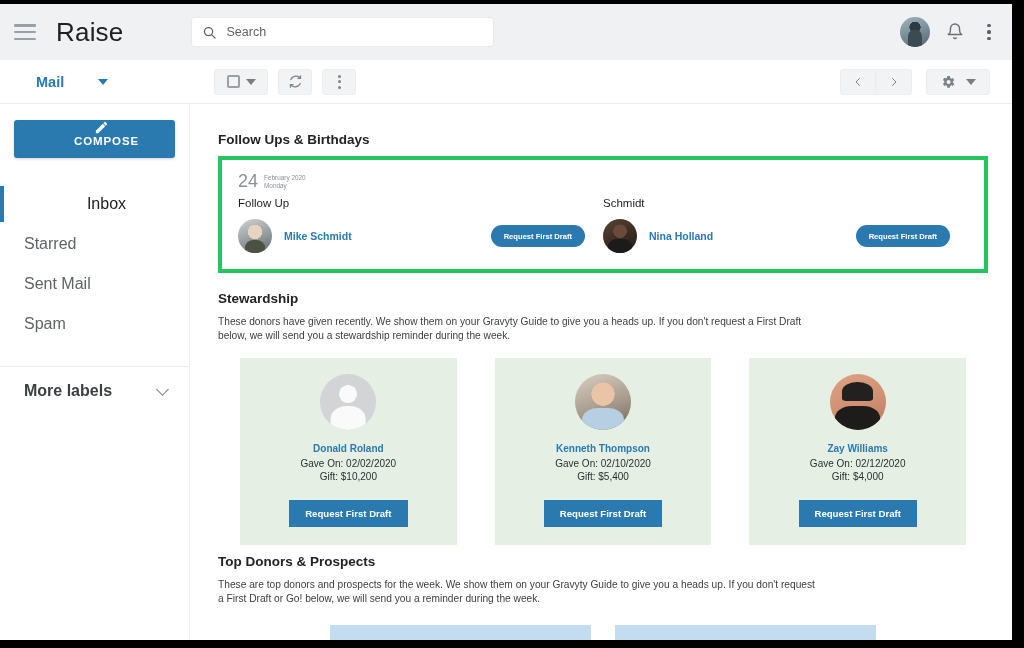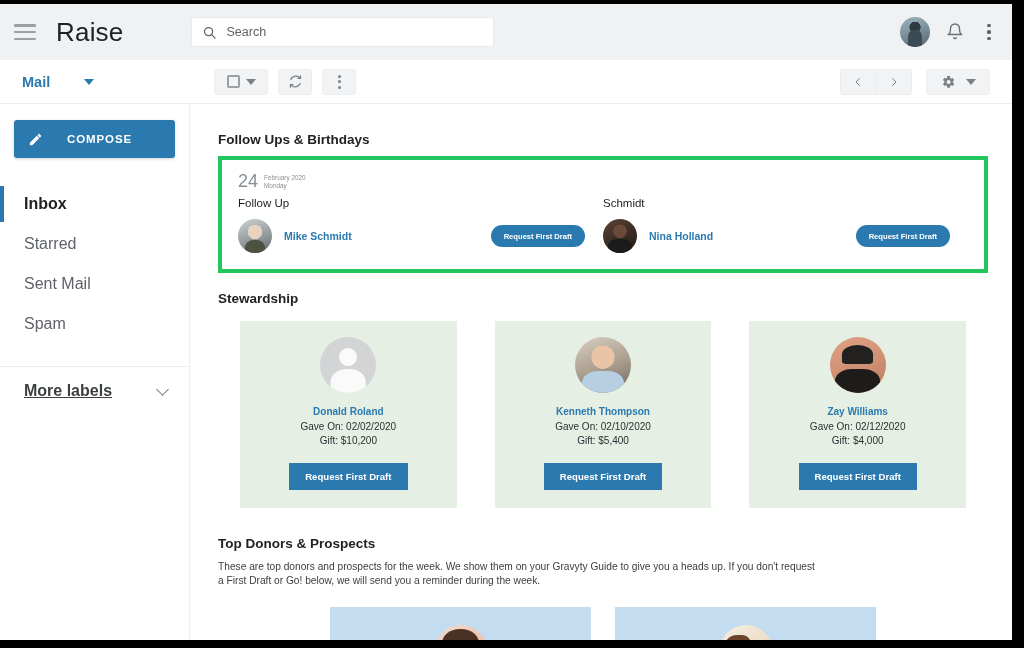--- a/index.html
+++ b/index.html
@@ -78,21 +78,21 @@
   
   .toolbar {
     height: 44px;
     background: #ffffff;
     border-bottom: 1px solid #eceff1;
     display: flex; align-items: center;
     position: relative;
   }
   .mail-drop {
     width: 190px; display: flex; align-items: center; gap: 34px;
-    padding-left: 22px;
+    padding-left: 36px;
   }
   .mail-label { color: #2a7ab0; font-weight: bold; font-size: 14.5px; }
   .caret { width:0;height:0;border-left:5px solid transparent;border-right:5px solid transparent;border-top:6px solid #2a7ab0;}
   .caret.grey { border-top-color:#7a7f85; }
   .tb-group { display:flex; align-items:center; gap: 10px; margin-left: 24px;}
   .tb-btn {
     background: #f1f3f4; border: 1px solid #ebedee; border-radius: 3px;
     height: 26px; display:flex; align-items:center; justify-content:center;
     cursor: pointer; color:#7c8288;
   }
@@ -119,37 +119,38 @@
     width: 190px; flex: 0 0 190px; background:#fff;
     border-right: 1px solid #eceff1;
     padding-top: 16px;
   }
   .compose {
     margin: 0 14px 0 14px;
     height: 38px; background: #2a7ab0; border-radius: 3px;
     display:flex; align-items:center; color:#fff;
     box-shadow: 0 1px 3px rgba(0,0,0,.18);
     cursor:pointer;
+    flex-direction:column;
   }
   .compose .pen { margin-left: 14px; display:flex; }
   .compose span.lbl { font-size: 11.5px; letter-spacing: .9px; font-weight:600; margin-left: 24px; }
   .navlist { margin-top: 26px; }
   .nav-item {
     height: 40px; display:flex; align-items:center;
     padding-left: 24px; font-size: 16px; color:#5f6368; cursor:pointer;
     position:relative;
   }
-  .nav-item.active { color:#202124; font-weight:bold; }
+  .nav-item.active { color:#202124; font-weight:normal;justify-content:center; }
   .nav-item.active::before{
     content:""; position:absolute; left:0; top:2px; bottom:2px; width:4px; background:#2a7ab0;
   }
   .nav-divider { height:1px; background:#ececec; margin: 22px 0 0 0; }
   .more-labels {
     height: 48px; display:flex; align-items:center; justify-content:space-between;
-    padding: 0 22px 0 24px; font-size:16px; color:#3c4043; font-weight:bold; cursor:pointer;text-decoration:underline;
+    padding: 0 22px 0 24px; font-size:16px; color:#3c4043; font-weight:bold; cursor:pointer;
   }
   .chev {
     width:9px; height:9px; border-right:1.6px solid #76797d; border-bottom:1.6px solid #76797d;
     transform: rotate(45deg); margin-top:-4px;
   }
 
   
   .main { flex: 1; padding: 16px 24px 0 28px; overflow: hidden; position:relative; }
   .sec-title { font-size: 13.5px; font-weight: bold; color:#222; margin-bottom: 9px; margin-top: 12px; }
   .sec-desc { font-size: 10.2px; color:#3d4043; line-height: 1.42; max-width: 600px; margin-bottom: 8px;}
@@ -373,20 +374,21 @@
               <div class="fu-avatar ph-nina"></div>
               <span class="fu-name">Nina Holland</span>
               <div class="pill">Request First Draft</div>
             </div>
           </div>
 
         </div>
       </div>
 
       <div class="sec-title">Stewardship</div>
+      <div class="sec-desc">These donors have given recently. We show them on your Gravyty Guide to give you a heads up. If you don't request a First Draft below, we will send you a stewardship reminder during the week.</div>
 
       <div class="cards">
         <div class="card">
           <div class="card-av ph-generic"></div>
           <div class="card-name">Donald Roland</div>
           <div class="card-meta">
             <span>Gave On: 02/02/2020</span><br>
             <span>Gift: $10,200</span>
           </div>
           <div class="card-btn">Request First Draft</div>
@@ -406,21 +408,21 @@
           <div class="card-av ph-zay"></div>
           <div class="card-name">Zay Williams</div>
           <div class="card-meta">
             <span>Gave On: 02/12/2020</span><br>
             <span>Gift: $4,000</span>
           </div>
           <div class="card-btn">Request First Draft</div>
         </div>
       </div>
 
-      <div class="sec-title" style="margin-top:28px">Top Donors &amp; Prospects</div>
+      <div class="sec-title" style="margin-top:9px">Top Donors &amp; Prospects</div>
       <div class="sec-desc">These are top donors and prospects for the week. We show them on your Gravyty Guide to give you a heads up. If you don't request a First Draft or Go! below, we will send you a reminder during the week.</div>
 
       <div class="tdcards">
         <div class="tdcard">
           <div class="td-av ph-cristina"></div>
 
         </div>
         <div class="tdcard">
           <div class="td-av ph-oliver"></div>
 

